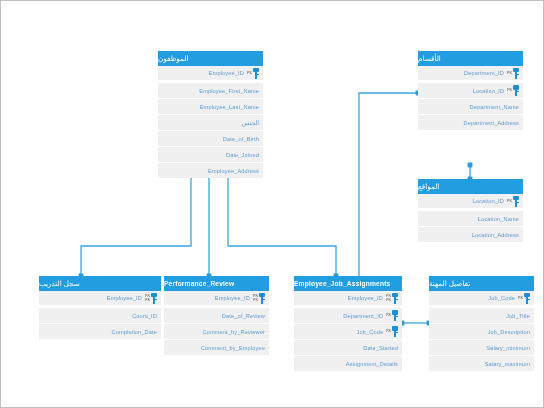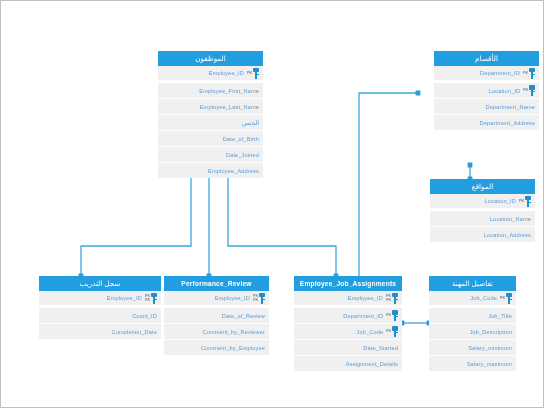--- a/index.html
+++ b/index.html
@@ -32,21 +32,21 @@
   }
   .entity {
     position: absolute;
     box-sizing: border-box;
     background: #ffffff;
   }
   .entity-title {
     background: #219de0;
     color: #ffffff;
     font-size: 7.2px;
-    text-align: center;
+    text-align: left;
     line-height: 15px;
     height: 15px;
     letter-spacing: 0.2px;
     white-space: nowrap;
     overflow: hidden;
   }
   .entity-title.latin {
     font-size: 6.6px;
     font-weight: bold;
   }
@@ -185,21 +185,21 @@
         <div class="attr-row">
           <span class="attr-label">Date_of_Birth</span>
         </div>
         <div class="attr-row">
           <span class="attr-label">Date_Joined</span>
         </div>
         <div class="attr-row">
           <span class="attr-label">Employee_Address</span>
         </div>
       </div>
-      <div class="entity" style="left: 433px; top: 50px; width: 105px;">
+      <div class="entity" style="left: 417px; top: 50px; width: 105px;">
         <div class="entity-title">الأقسام</div>
         <div class="attr-row first">
           <span class="attr-label">Department_ID</span>
           <span class="keymark">
             <span class="keytext">
               <span>PK</span>
             </span>
             <span class="key-icon">
               <span class="kbow"></span>
               <span class="kstem"></span>
@@ -220,21 +220,21 @@
             </span>
           </span>
         </div>
         <div class="attr-row">
           <span class="attr-label">Department_Name</span>
         </div>
         <div class="attr-row">
           <span class="attr-label">Department_Address</span>
         </div>
       </div>
-      <div class="entity" style="left: 417px; top: 178px; width: 105px; margin-left: 12px;">
+      <div class="entity" style="left: 417px; top: 178px; width: 105px;">
         <div class="entity-title">المواقع</div>
         <div class="attr-row first">
           <span class="attr-label">Location_ID</span>
           <span class="keymark">
             <span class="keytext">
               <span>PK</span>
             </span>
             <span class="key-icon">
               <span class="kbow"></span>
               <span class="kstem"></span>
@@ -340,21 +340,21 @@
             </span>
           </span>
         </div>
         <div class="attr-row">
           <span class="attr-label">Date_Started</span>
         </div>
         <div class="attr-row">
           <span class="attr-label">Assignment_Details</span>
         </div>
       </div>
-      <div class="entity" style="left: 428px; top: 275px; width: 87px;">
+      <div class="entity" style="left: 428px; top: 275px; width: 105px;">
         <div class="entity-title">تفاصيل المهنة</div>
         <div class="attr-row first">
           <span class="attr-label">Job_Code</span>
           <span class="keymark">
             <span class="keytext">
               <span>PK</span>
             </span>
             <span class="key-icon">
               <span class="kbow"></span>
               <span class="kstem"></span>

